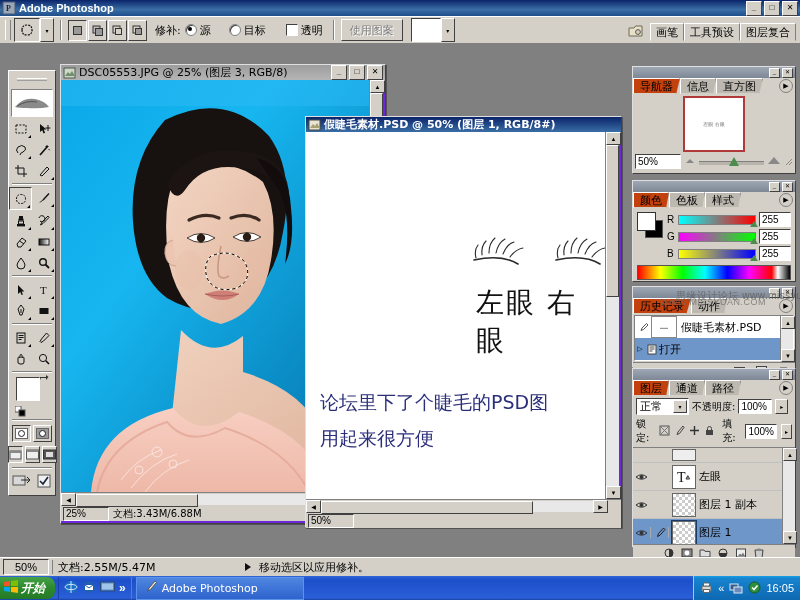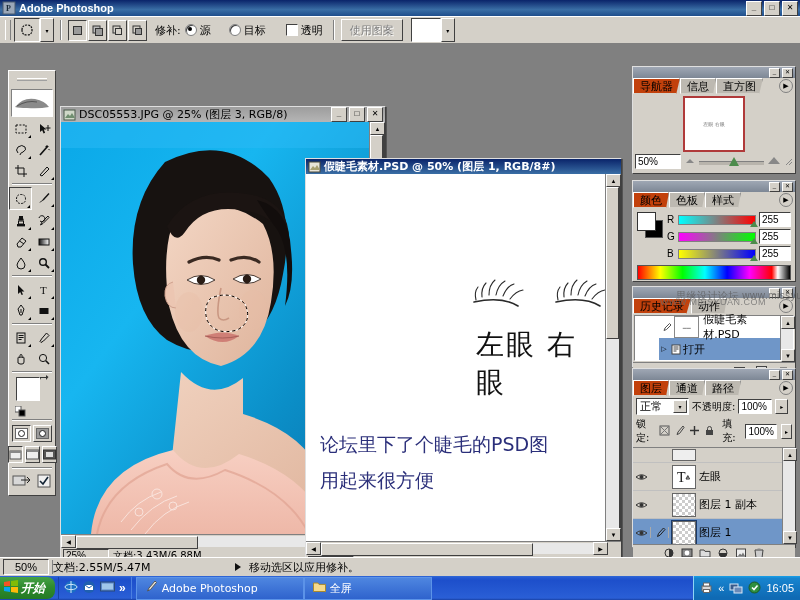--- a/index.html
+++ b/index.html
@@ -91,22 +91,22 @@
   .bg{position:absolute;left:14px;top:15px;width:22px;height:22px;background:#000;
     border:1px solid;border-color:#404040 #fff #fff #404040;z-index:-1;}
   .minicolors{position:absolute;left:0;bottom:0;width:11px;height:11px;}
   .swap{position:absolute;right:2px;top:0;font-size:10px;}
   .modebar{display:flex;justify-content:center;gap:2px;padding:2px 0;}
   .modebtn{width:17px;height:15px;background:#d4d0c8;border:1px solid;
     border-color:#fff #404040 #404040 #fff;display:flex;align-items:center;justify-content:center;}
   .modebtn.on{border-color:#404040 #fff #fff #404040;}
 
   
-  .docwin{position:absolute;background:#404040;border:1px solid;
-    border-color:#dfdfdf #404040 #404040 #dfdfdf;box-shadow:1px 1px 0 rgba(0,0,0,.35);margin-top:42px;}
+  .docwin{position:absolute;background:#6d28d9;border:1px solid;
+    border-color:#dfdfdf #404040 #404040 #dfdfdf;box-shadow:1px 1px 0 rgba(0,0,0,.35);}
   .doc-title{
     height:15px;display:flex;align-items:center;padding:0 2px;font-size:11px;
   }
   .doc-title.active{background:linear-gradient(180deg,#0a246a,#3a6ea5);color:#fff;}
   .doc-title.inactive2{background:linear-gradient(180deg,#9d9d9d,#b5b5b5);color:#fff;}
   .doc-body{background:#fff;position:relative;overflow:hidden;}
   .sb-h{height:13px;background:#d4d0c8;border-top:1px solid #808080;display:flex;align-items:center;}
   .sb-v{width:13px;background:#d4d0c8;border-left:1px solid #808080;}
   .sbtrack{flex:1 1 auto;background:#e8e8e8;height:11px;position:relative;}
   .sbthumb{position:absolute;background:#d4d0c8;border:1px solid;border-color:#fff #404040 #404040 #fff;}
@@ -151,29 +151,29 @@
   .thumb{width:22px;height:22px;margin:0 3px;border:1px solid #666;background:#fff;}
   .checker{background-image:
       linear-gradient(45deg,#ccc 25%,transparent 25%,transparent 75%,#ccc 75%),
       linear-gradient(45deg,#ccc 25%,transparent 25%,transparent 75%,#ccc 75%);
     background-size:6px 6px;background-position:0 0,3px 3px;background-color:#fff;}
   .layer-name{font-size:11px;}
   .pal-footer{height:16px;display:flex;align-items:center;justify-content:center;gap:6px;background:#d4d0c8;border-top:1px solid #808080;}
   .fbtn{width:12px;height:12px;display:flex;align-items:center;justify-content:center;}
 
   
-  .hist-row{height:22px;display:flex;align-items:center;font-size:11px;background:#fff;margin-left:24px;}
+  .hist-row{height:22px;display:flex;align-items:center;font-size:11px;background:#fff;}
   .hist-row.sel{background:#6f96c8;}
 
   
   #statusbar{position:absolute;left:0;bottom:24px;width:800px;height:18px;background:#d4d0c8;
     border-top:1px solid #fff;display:flex;align-items:center;font-size:11px;}
   .st-zoom{width:44px;height:14px;margin:0 3px;background:#d4d0c8;border:1px solid;
     border-color:#404040 #fff #fff #404040;display:flex;align-items:center;justify-content:center;font-size:11px;}
-  .st-seg{height:14px;border-left:1px solid #808080;display:flex;align-items:center;}
+  .st-seg{height:14px;border-left:1px solid #808080;padding-left:5px;display:flex;align-items:center;}
   .st-grip{margin-left:auto;width:12px;height:12px;}
 
   
   #taskbar{position:absolute;left:0;bottom:0;width:800px;height:24px;
     background:linear-gradient(180deg,#3168d5 0%,#2257d2 9%,#1d4fcb 18%,#2a5fd6 92%,#1941a5 100%);
     display:flex;align-items:center;}
   .startbtn{height:22px;margin:1px 3px 1px 0;padding:0 10px 0 4px;
     background:linear-gradient(180deg,#46a246,#2f8b2f 45%,#247a24 100%);
     border-radius:0 8px 8px 0;color:#fff;font-weight:bold;font-size:12px;
     display:flex;align-items:center;gap:3px;font-style:italic;}
@@ -255,20 +255,31 @@
     <span class="ob-label cjk">目标</span>
     <span class="chk" style="margin-left:16px;"></span>
     <span class="ob-label cjk">透明</span>
     <div class="ob-sep"></div>
     <div class="ob-btn cjk">使用图案</div>
     <div style="display:flex;margin-left:8px;">
       <div class="ob-swatch"></div>
       <div class="ob-drop">▾</div>
     </div>
 
+    <div class="palwell">
+      <span style="margin-right:6px;">
+        <svg width="16" height="16" viewBox="0 0 16 16">
+            <path d="M1 5h5l1.5-2H14v10H1z" fill="#e8e0c8" stroke="#6a6a55"></path>
+            <circle cx="10" cy="9" r="2.4" fill="#d8d0b8" stroke="#555"></circle>
+          </svg>
+      </span>
+      <span class="pw-tab cjk">画笔</span>
+      <span class="pw-tab cjk">工具预设</span>
+      <span class="pw-tab cjk">图层复合</span>
+    </div>
   </div>
 
   <div id="toolbox">
     <div class="tb-head">
       <svg width="30" height="5" viewBox="0 0 30 5">
           <rect x="0" y="1" width="30" height="1" fill="#fff"></rect>
           <rect x="0" y="3" width="30" height="1" fill="#a0a0a0"></rect>
         </svg>
     </div>
     <div class="tb-logo">
@@ -993,28 +1004,20 @@
     </span>
 
     <span class="tsk cjk" style="margin-left:4px;">
       <span>
         <svg width="13" height="13" viewBox="0 0 13 13">
             <path d="M10 1 L4 8 L2.5 11 L5.5 9.5 L11.5 2.5Z" fill="#e8e4d8" stroke="#555"></path>
           </svg>
       </span>
       <span>Adobe Photoshop</span>
     </span>
-    <span class="tsk cjk" style="min-width:110px;">
-      <span>
-        <svg width="13" height="12" viewBox="0 0 13 12">
-            <path d="M0.5 2 h4.5 l1 1.4 h6.5 V10.5 H0.5Z" fill="#f5d98c" stroke="#a8892f"></path>
-          </svg>
-      </span>
-      <span>全屏</span>
-    </span>
 
     <span class="tray">
       <span><svg width="13" height="13" viewBox="0 0 13 13">
             <rect x="2" y="5" width="9" height="5" fill="#d8d8d8" stroke="#666"></rect>
             <rect x="3.5" y="2" width="6" height="3" fill="#fff" stroke="#666"></rect>
             <rect x="3.5" y="8.5" width="6" height="3" fill="#fff" stroke="#666"></rect>
           </svg></span>
       <span style="color:#fff;font-size:11px;">«</span>
       <span><svg width="14" height="13" viewBox="0 0 14 13">
             <rect x="1" y="3" width="8" height="6" fill="#3a5a8a" stroke="#d8e8f8"></rect>

